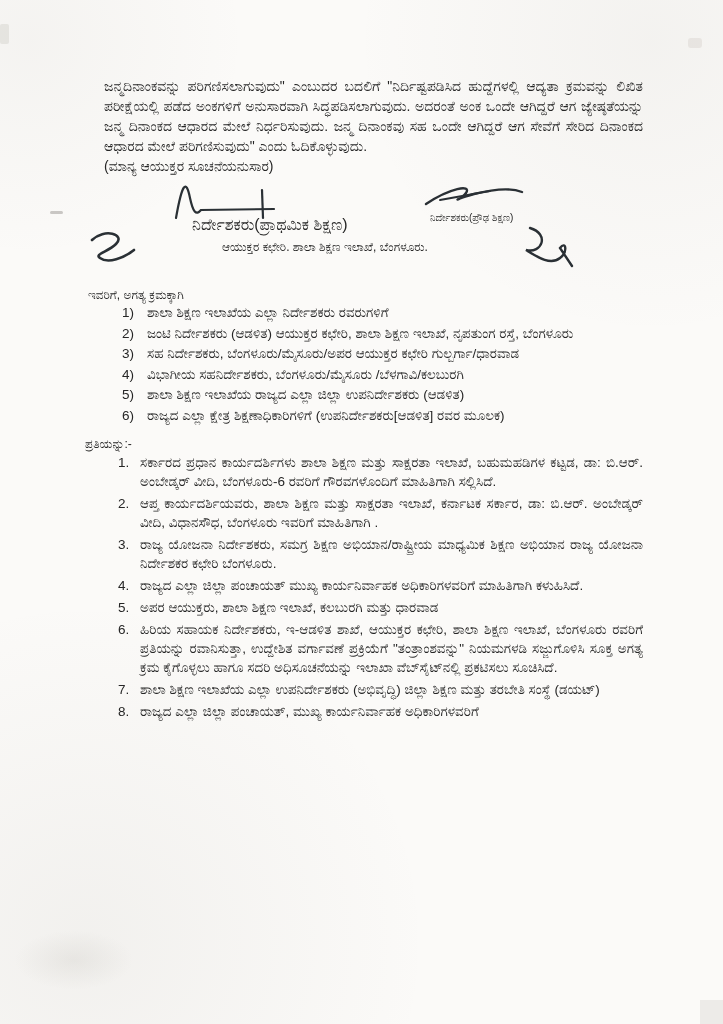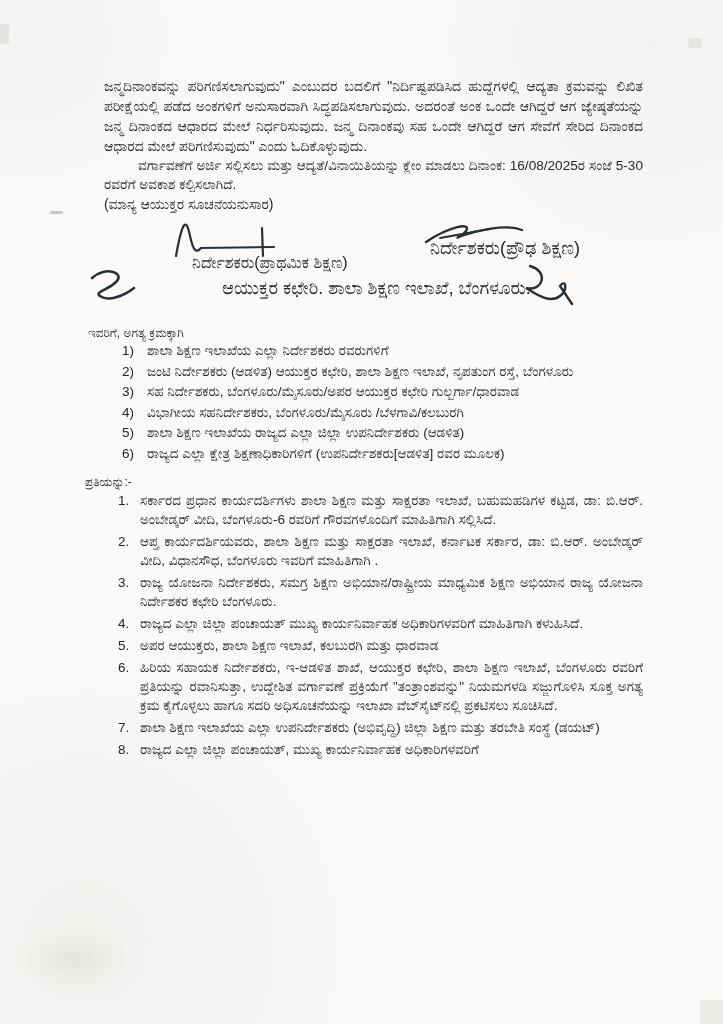--- a/index.html
+++ b/index.html
@@ -40,26 +40,26 @@
   .sigblock{
     position:relative;
     height:92px;
     margin-top:6px;
   }
   .sig-title-left{
     position:absolute; left:88px; top:34px;
     font-size:16px; white-space:nowrap;
   }
   .sig-title-right{
-    position:absolute; left:326px; top:18px;
-    font-size:18px; white-space:nowrap;
+    position:absolute; left:326px; top:30px;
+    font-size:10px; white-space:nowrap;
   }
   .sig-office{
     position:absolute; left:118px; top:58px;
-    font-size:18px; white-space:nowrap;
+    font-size:12px; white-space:nowrap;
   }
   .sig-svg{ position:absolute; }
   .sig-svg path{ fill:none; stroke:#2a3035; stroke-linecap:round; }
   
   .list-header{
     margin:0 0 2px -16px;
     font-size:12px;
   }
   .list-a{ margin-top:14px; }
   .list-b{ margin-top:12px; }
@@ -92,21 +92,20 @@
 <div class="artifact a1"></div>
 <div class="artifact a2"></div>
 <div class="artifact a3"></div>
 <div class="artifact a4"></div>
 <div class="artifact a5"></div>
 
 <div class="doc">
 
   <p class="para p1">ಜನ್ಮದಿನಾಂಕವನ್ನು ಪರಿಗಣಿಸಲಾಗುವುದು" ಎಂಬುದರ ಬದಲಿಗೆ "ನಿರ್ದಿಷ್ಟಪಡಿಸಿದ ಹುದ್ದೆಗಳಲ್ಲಿ ಆದ್ಯತಾ ಕ್ರಮವನ್ನು ಲಿಖಿತ ಪರೀಕ್ಷೆಯಲ್ಲಿ ಪಡೆದ ಅಂಕಗಳಿಗೆ ಅನುಸಾರವಾಗಿ ಸಿದ್ಧಪಡಿಸಲಾಗುವುದು. ಅದರಂತೆ ಅಂಕ ಒಂದೇ ಆಗಿದ್ದರೆ ಆಗ ಜ್ಯೇಷ್ಠತೆಯನ್ನು ಜನ್ಮ ದಿನಾಂಕದ ಆಧಾರದ ಮೇಲೆ ನಿರ್ಧರಿಸುವುದು. ಜನ್ಮ ದಿನಾಂಕವು ಸಹ ಒಂದೇ ಆಗಿದ್ದರೆ ಆಗ ಸೇವೆಗೆ ಸೇರಿದ ದಿನಾಂಕದ ಆಧಾರದ ಮೇಲೆ ಪರಿಗಣಿಸುವುದು" ಎಂದು ಓದಿಕೊಳ್ಳುವುದು.</p>
 
-  <p class="para p2 indent">ವರ್ಗಾವಣೆಗೆ ಅರ್ಜಿ ಸಲ್ಲಿಸಲು ಮತ್ತು ಆದ್ಯತೆ/ವಿನಾಯಿತಿಯನ್ನು ಕ್ಲೇಂ ಮಾಡಲು ದಿನಾಂಕ: 16/08/2025ರ ಸಂಜೆ 5-30 ರವರೆಗೆ ಅವಕಾಶ ಕಲ್ಪಿಸಲಾಗಿದೆ.</p>
 
 
   <p class="note-line">(ಮಾನ್ಯ ಆಯುಕ್ತರ ಸೂಚನೆಯನುಸಾರ)</p>
 
   <div class="sigblock">
 
     <svg class="sig-svg" style="left:62px; top:-6px;" width="150" height="46" viewBox="0 0 150 46">
       <path d="M10,42 C16,8 20,2 24,22 C27,36 30,40 35,34 L108,33" stroke-width="2.2"></path>
       <path d="M96,14 L97,42" stroke-width="2.2"></path>
     </svg>

